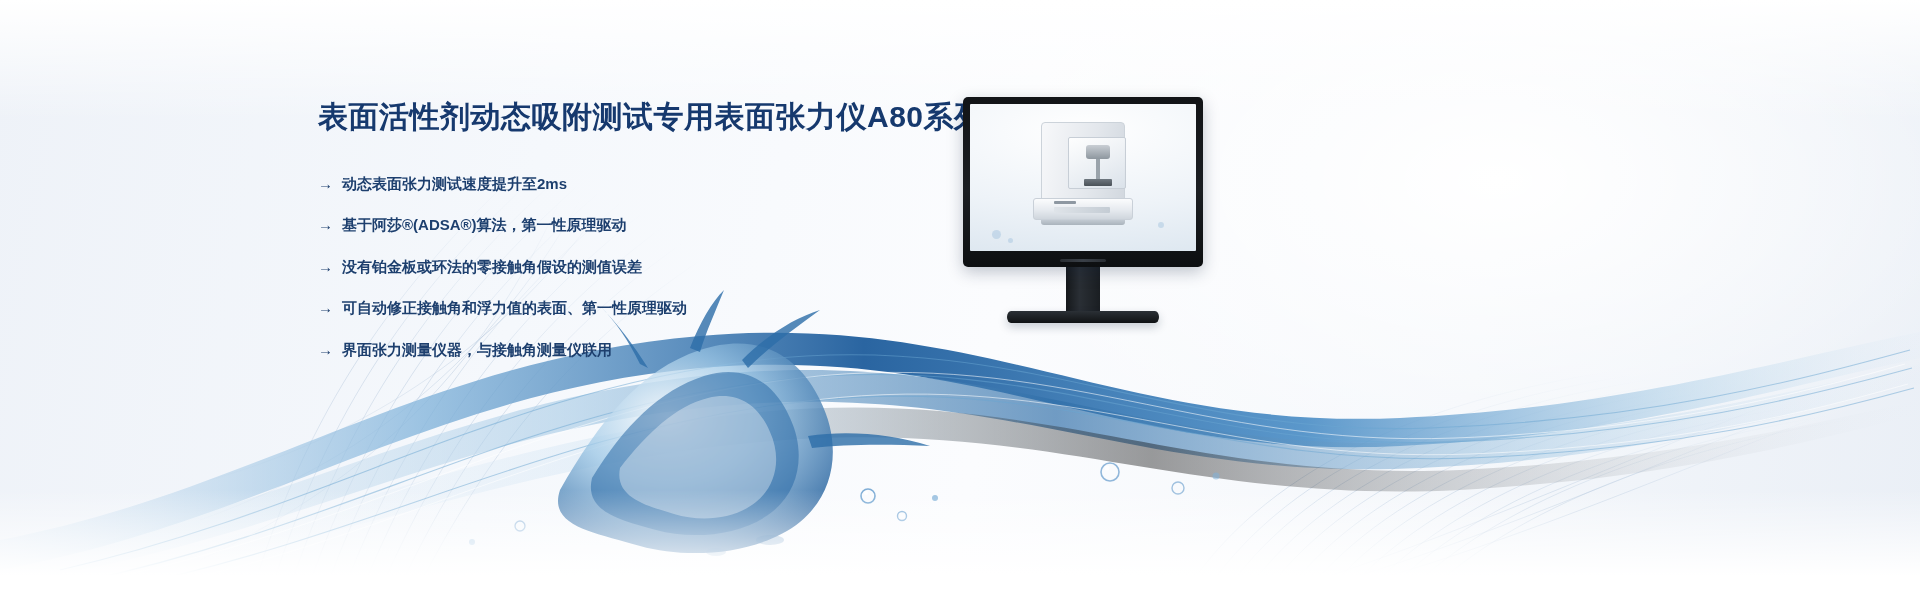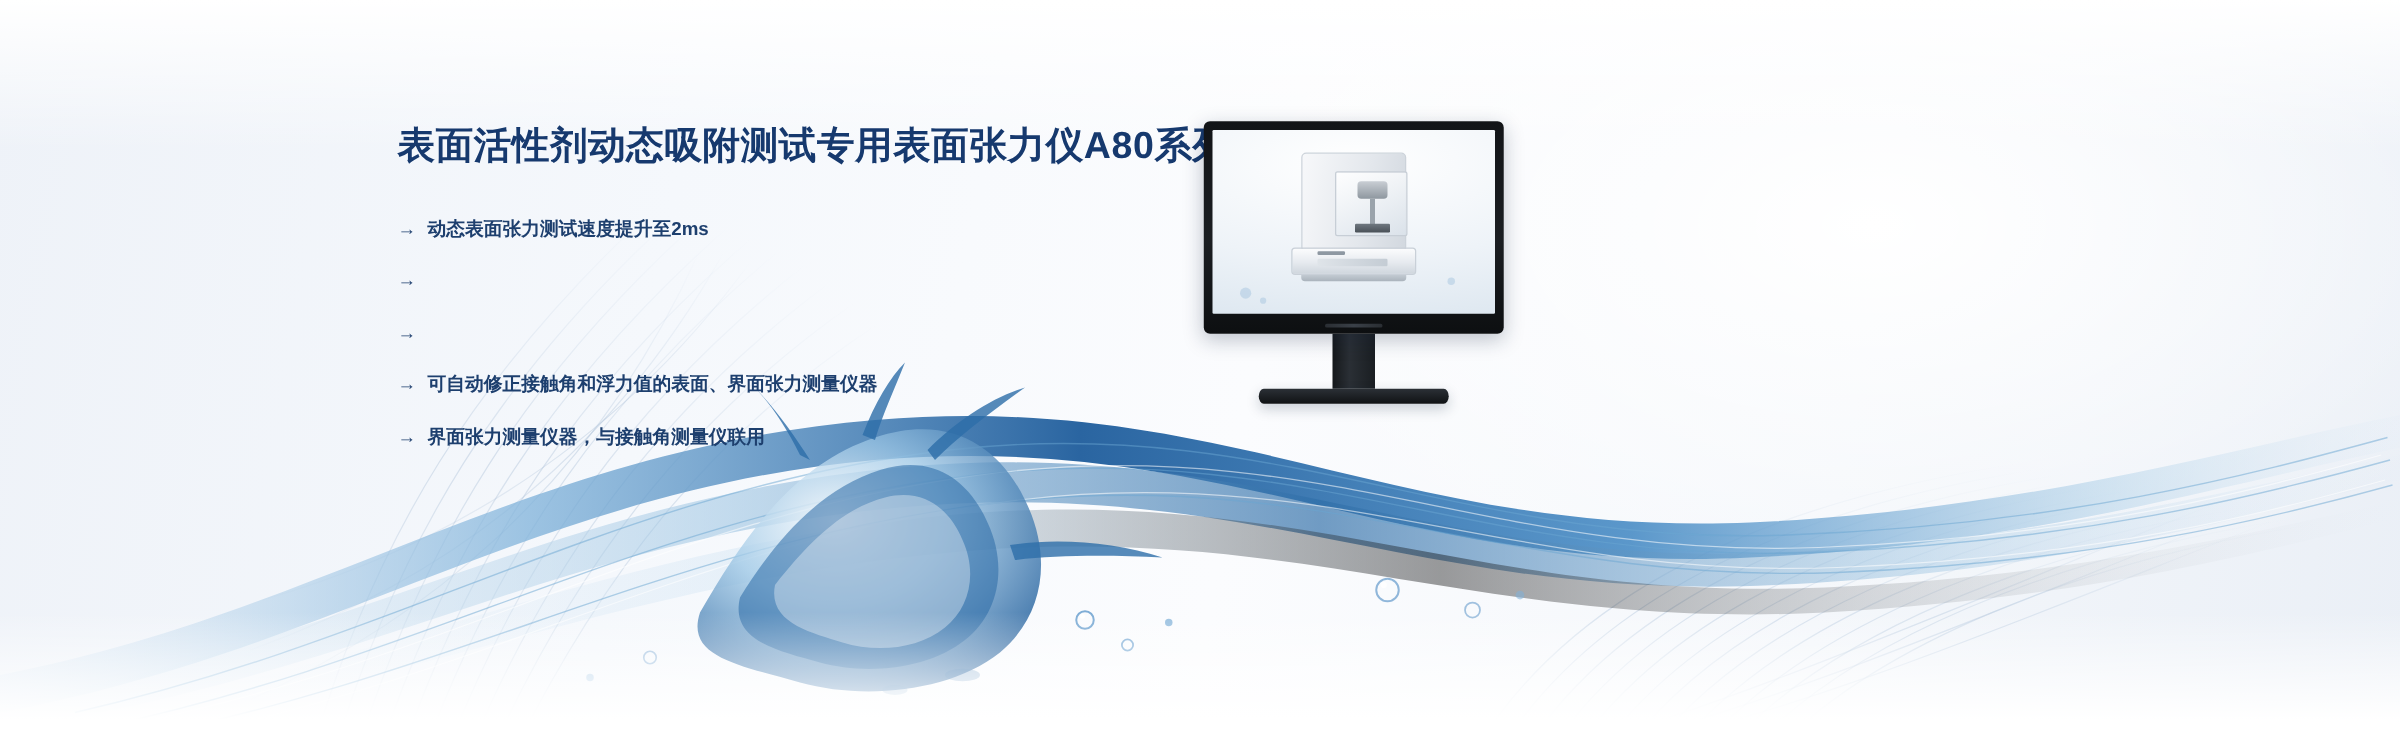--- a/index.html
+++ b/index.html
@@ -285,29 +285,31 @@
 
     <div class="bullets">
 
       <div class="bullet">
         <span class="arrow">→</span>
         <span>动态表面张力测试速度提升至2ms</span>
       </div>
 
       <div class="bullet">
         <span class="arrow">→</span>
-      </div>
-
-      <div class="bullet">
-        <span class="arrow">→</span>
-      </div>
-
-      <div class="bullet">
-        <span class="arrow">→</span>
-        <span>可自动修正接触角和浮力值的表面、界面张力测量仪器</span>
+        <span>基于阿莎®(ADSA®)算法，第一性原理驱动</span>
+      </div>
+
+      <div class="bullet">
+        <span class="arrow">→</span>
+        <span>没有铂金板或环法的零接触角假设的测值误差</span>
+      </div>
+
+      <div class="bullet">
+        <span class="arrow">→</span>
+        <span>可自动修正接触角和浮力值的表面、第一性原理驱动</span>
       </div>
 
       <div class="bullet">
         <span class="arrow">→</span>
         <span>界面张力测量仪器，与接触角测量仪联用</span>
       </div>
 
     </div>
   </div>
 

